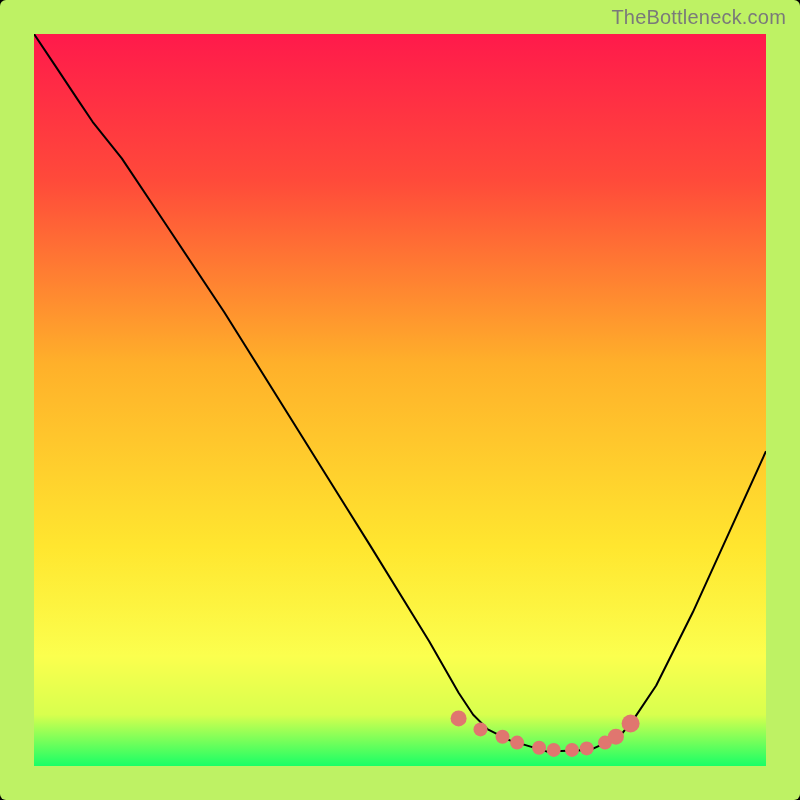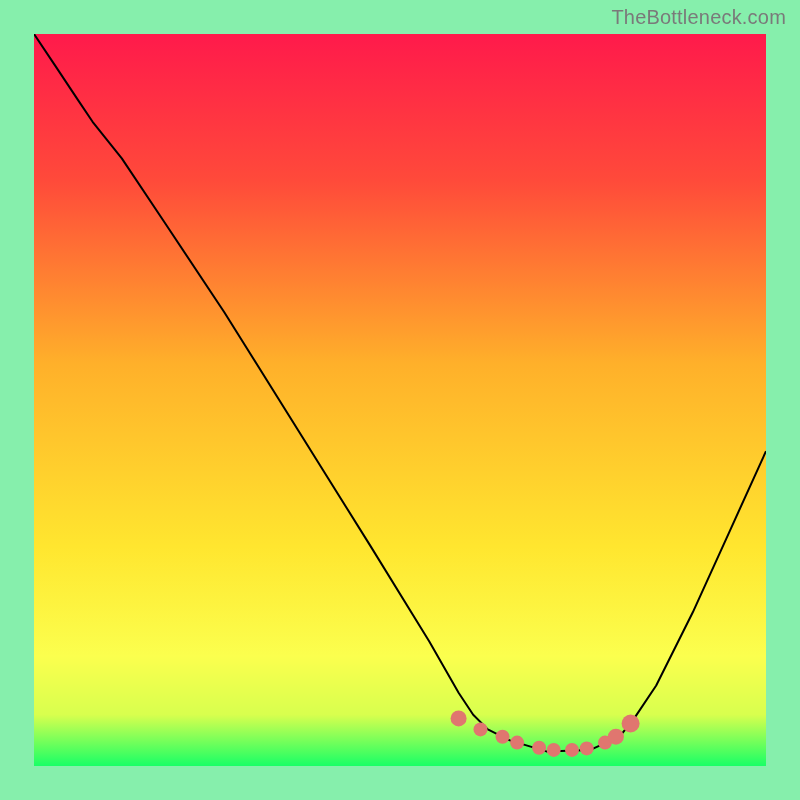--- a/index.html
+++ b/index.html
@@ -8,21 +8,22 @@
     width: 800px;
     height: 800px;
     background: #000;
     font-family: Arial, Helvetica, sans-serif;
     overflow: hidden;
   }
   .stage {
     position: relative;
     width: 800px;
     height: 800px;
-    background: #86efac;
+    background: #bef264;
+    border-radius: 6px;
   }
   .watermark {
     position: absolute;
     top: 6px;
     right: 14px;
     color: #7a7a7a;
     font-size: 20px;
     font-weight: 500;
     letter-spacing: 0.2px;
     user-select: none;

